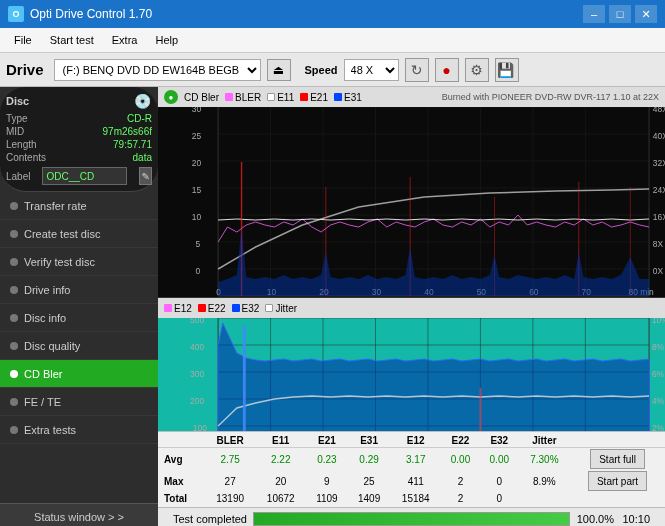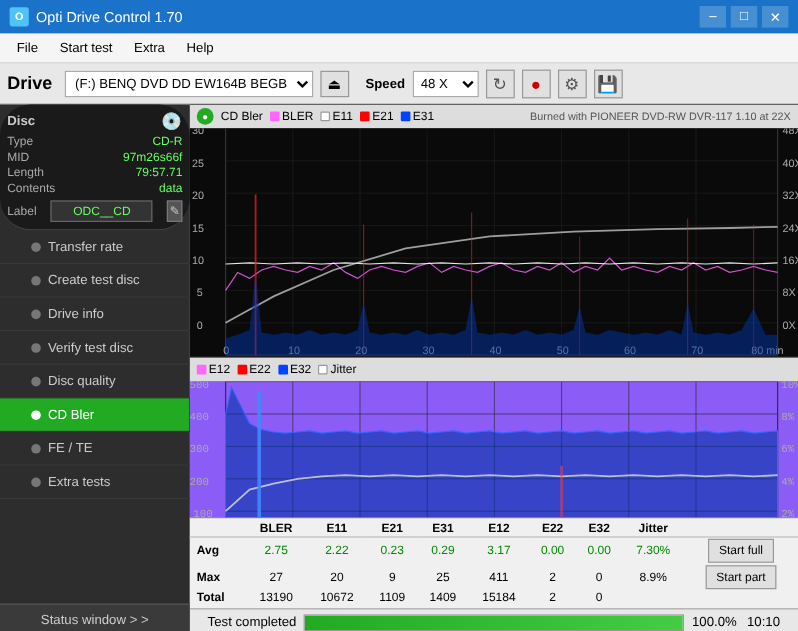--- a/index.html
+++ b/index.html
@@ -31,52 +31,52 @@
     
     .sidebar { width: 158px; background: #2d2d2d; display: flex; flex-direction: column; flex-shrink: 0; }
     .disc-info-panel { background: #1a1a1a; padding: 6px; border-bottom: 1px solid #444; border-radius: 26px; }
     .disc-header { display: flex; align-items: center; justify-content: space-between; margin-bottom: 4px; }
     .disc-title { color: #ccc; font-size: 11px; font-weight: 600; }
     .disc-icon { color: #aaa; font-size: 14px; }
     .disc-row { display: flex; justify-content: space-between; margin: 2px 0; }
     .disc-key { color: #aaa; font-size: 10px; }
     .disc-val { color: #66ff66; font-size: 10px; }
     .disc-label-row { display: flex; align-items: center; gap: 12px; margin-top: 4px; }
-    .disc-label-input { height: 18px; width: 85px; border: 1px solid #666; background: #333; color: #66ff66; font-size: 10px; padding: 0 3px; text-align: center; }
+    .disc-label-input { height: 18px; width: 85px; border: 1px solid #666; background: #333; color: #66ff66; font-size: 10px; padding: 0 3px; }
     .disc-label-btn { height: 18px; width: 18px; background: #555; border: 1px solid #777; cursor: pointer; color: #ccc; font-size: 10px; display: flex; align-items: center; justify-content: center; }
 
     .sidebar-nav { display: flex; flex-direction: column; flex: 1; }
-    .nav-item { height: 28px; display: flex; align-items: center; padding: 0 26px; cursor: pointer; color: #ccc; font-size: 11px; gap: 6px; border-bottom: 1px solid #383838; }
+    .nav-item { height: 28px; display: flex; align-items: center; padding: 0 10px; cursor: pointer; color: #ccc; font-size: 11px; gap: 6px; border-bottom: 1px solid #383838; }
     .nav-item.active { background: #22aa22; color: white; }
     .nav-item .nav-dot { width: 8px; height: 8px; border-radius: 50%; background: #777; flex-shrink: 0; }
     .nav-item.active .nav-dot { background: white; }
 
     .status-window-btn { height: 26px; background: #3a3a3a; border-top: 1px solid #555; display: flex; align-items: center; justify-content: center; cursor: pointer; color: #ccc; font-size: 11px; margin-top: auto; }
 
     
     .main-content { flex: 1; background: #000; display: flex; flex-direction: column; overflow: hidden; }
 
     
     .chart-container { flex: 1; display: flex; flex-direction: column; overflow: hidden; }
 
     
     .chart-top { flex: 1; background: #1a1a1a; position: relative; border-bottom: 1px solid #333; }
     .chart-title-bar { background: #ddd; height: 20px; display: flex; align-items: center; padding: 0 6px; gap: 6px; font-size: 10px; color: #000; }
     .chart-icon { width: 14px; height: 14px; border-radius: 50%; background: #22aa22; display: inline-flex; align-items: center; justify-content: center; color: white; font-size: 8px; font-weight: bold; }
     .legend-item { display: flex; align-items: center; gap: 2px; }
     .legend-dot { width: 8px; height: 8px; border-radius: 1px; }
-    .chart-inner { position: relative; height: calc(100% - 20px); background: #0a0a0a; }
+    .chart-inner { position: relative; height: calc(100% - 20px); background: #0a0a0a; padding-left: 32px; }
 
     
     svg { display: block; }
 
     
     .chart-bottom { height: 160px; background: #1a1a1a; position: relative; }
     .chart-bottom .chart-title-bar { background: #ddd; }
-    .chart-bottom .chart-inner { height: calc(100% - 20px); background: #8b5cf6; font-family: Liberation Mono, monospace; }
+    .chart-bottom .chart-inner { height: calc(100% - 20px); background: #14b8a6; }
 
     
     .stats-area { background: #f0f0f0; border-top: 1px solid #bbb; padding: 2px 0; }
     .stats-table { width: 100%; border-collapse: collapse; font-size: 10px; }
     .stats-table th { text-align: center; padding: 1px 4px; color: #000; font-weight: 600; border-bottom: 1px solid #ccc; }
     .stats-table td { text-align: center; padding: 1px 4px; color: #008800; }
     .stats-table td.label { color: #000; font-weight: 600; text-align: left; padding-left: 6px; }
     .stats-table tr.max-row td { color: #000; }
     .stats-table tr.total-row td { color: #000; }
     .start-btn { background: #e0e0e0; border: 1px solid #999; height: 20px; font-size: 10px; cursor: pointer; padding: 0 8px; white-space: nowrap; }
@@ -164,25 +164,29 @@
       <div class="nav-item">
         <span class="nav-dot"></span>
         <span>Transfer rate</span>
       </div>
       <div class="nav-item">
         <span class="nav-dot"></span>
         <span>Create test disc</span>
       </div>
       <div class="nav-item">
         <span class="nav-dot"></span>
+        <span>Verify test disc</span>
+      </div>
+      <div class="nav-item">
+        <span class="nav-dot"></span>
         <span>Drive info</span>
       </div>
       <div class="nav-item">
         <span class="nav-dot"></span>
-        <span>Verify test disc</span>
+        <span>Disc info</span>
       </div>
       <div class="nav-item">
         <span class="nav-dot"></span>
         <span>Disc quality</span>
       </div>
       <div class="nav-item active">
         <span class="nav-dot"></span>
         <span>CD Bler</span>
       </div>
       <div class="nav-item">

